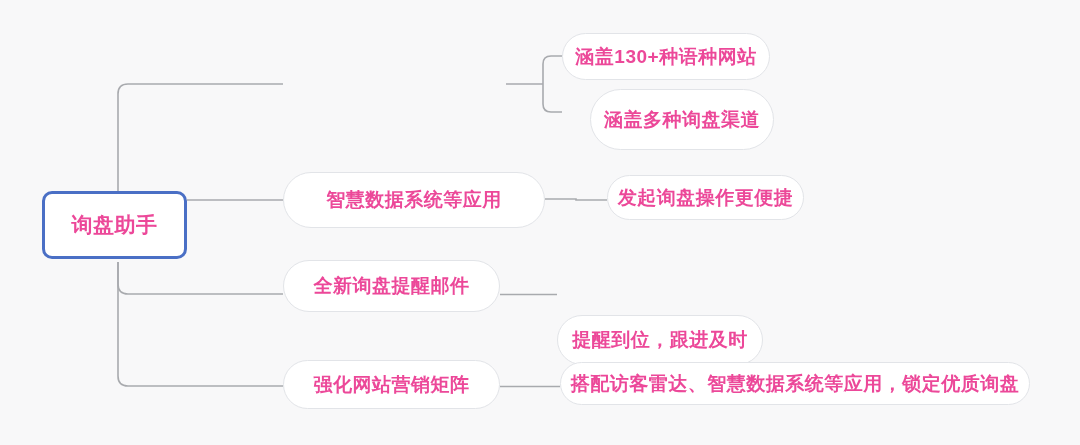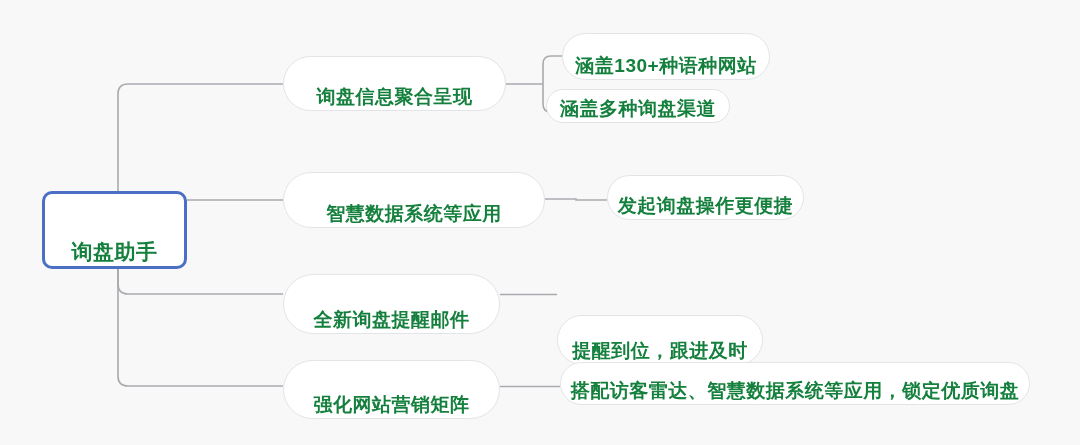--- a/index.html
+++ b/index.html
@@ -16,46 +16,46 @@
   }
   .connectors {
     position: absolute;
     left: 0; top: 0;
     width: 1080px; height: 445px;
     pointer-events: none;
   }
   .node {
     position: absolute;
     display: flex;
-    align-items: flex-end;
+    align-items: center;
     justify-content: center;
     background: #ffffff;
-    color: #15803d;
+    color: #ec4899;
     font-weight: 700;
     white-space: nowrap;
     letter-spacing: 0.5px;
     cursor: default;
   }
   .node-root {
-    left: 42px; top: 191px; width: 145px; height: 78px;
+    left: 42px; top: 191px; width: 145px; height: 68px;
     border: 3px solid #4a6fc5;
     border-radius: 10px;
     font-size: 21px;
   }
   .pill {
     border: 1.5px solid #e2e4e8;
     border-radius: 999px;
     font-size: 19px;
   }
   .node-b1 { left: 283px; top: 56px;  width: 223px; height: 55px; }
   .node-b2 { left: 283px; top: 172px; width: 262px; height: 56px; }
-  .node-b3 { left: 283px; top: 274px; width: 217px; height: 60px; }
-  .node-b4 { left: 283px; top: 360px; width: 217px; height: 59px; }
+  .node-b3 { left: 283px; top: 260px; width: 217px; height: 52px; }
+  .node-b4 { left: 283px; top: 360px; width: 217px; height: 49px; }
   .node-c1a { left: 562px; top: 33px;  width: 208px; height: 47px; }
-  .node-c1b { left: 546px; top: 89px;  width: 184px; height: 34px; }
+  .node-c1b { left: 590px; top: 89px;  width: 184px; height: 61px; }
   .node-c2a { left: 607px; top: 175px; width: 197px; height: 45px; font-family: Liberation Serif, serif; }
   .node-c3a { left: 557px; top: 270px; width: 206px; height: 50px; margin-top: 45px; }
   .node-c4a { left: 560px; top: 362px; width: 470px; height: 43px; }
 </style>
 </head>
 <body>
 
 <div class="canvas">
 
   <svg class="connectors" viewBox="0 0 1080 445" xmlns="http://www.w3.org/2000/svg">
@@ -78,23 +78,20 @@
       <path d="M500 294.5 H557"></path>
 
       <path d="M500 386.5 H560"></path>
     </g>
   </svg>
 
   <div class="node node-root">
     <span>询盘助手</span>
   </div>
 
-  <div class="node pill node-b1">
-    <span>询盘信息聚合呈现</span>
-  </div>
   <div class="node pill node-b2">
     <span>智慧数据系统等应用</span>
   </div>
   <div class="node pill node-b3">
     <span>全新询盘提醒邮件</span>
   </div>
   <div class="node pill node-b4">
     <span>强化网站营销矩阵</span>
   </div>
 

